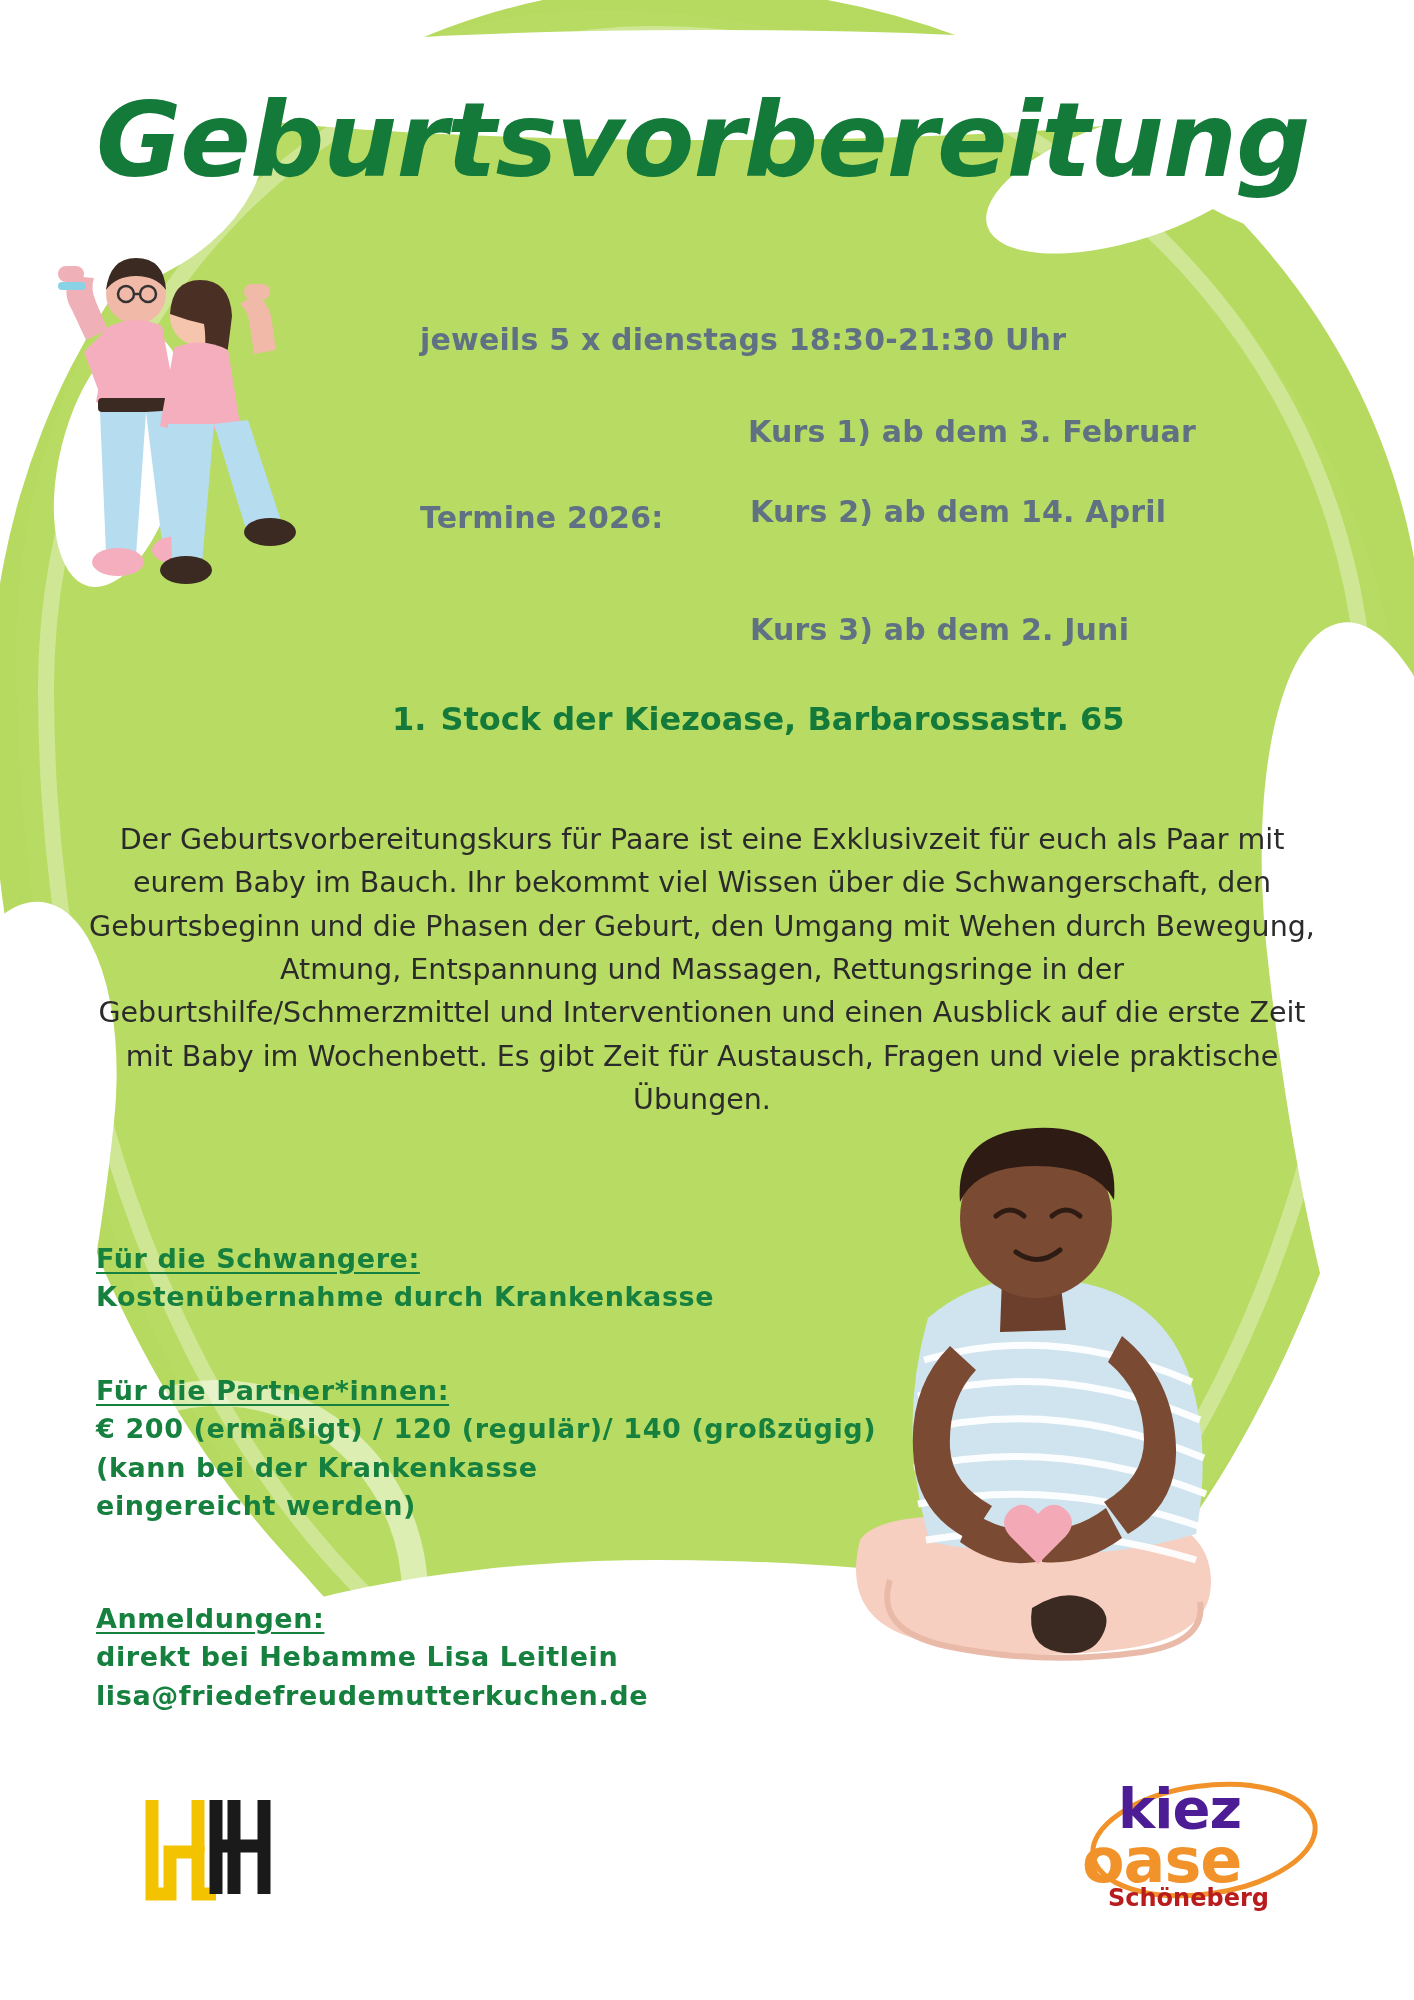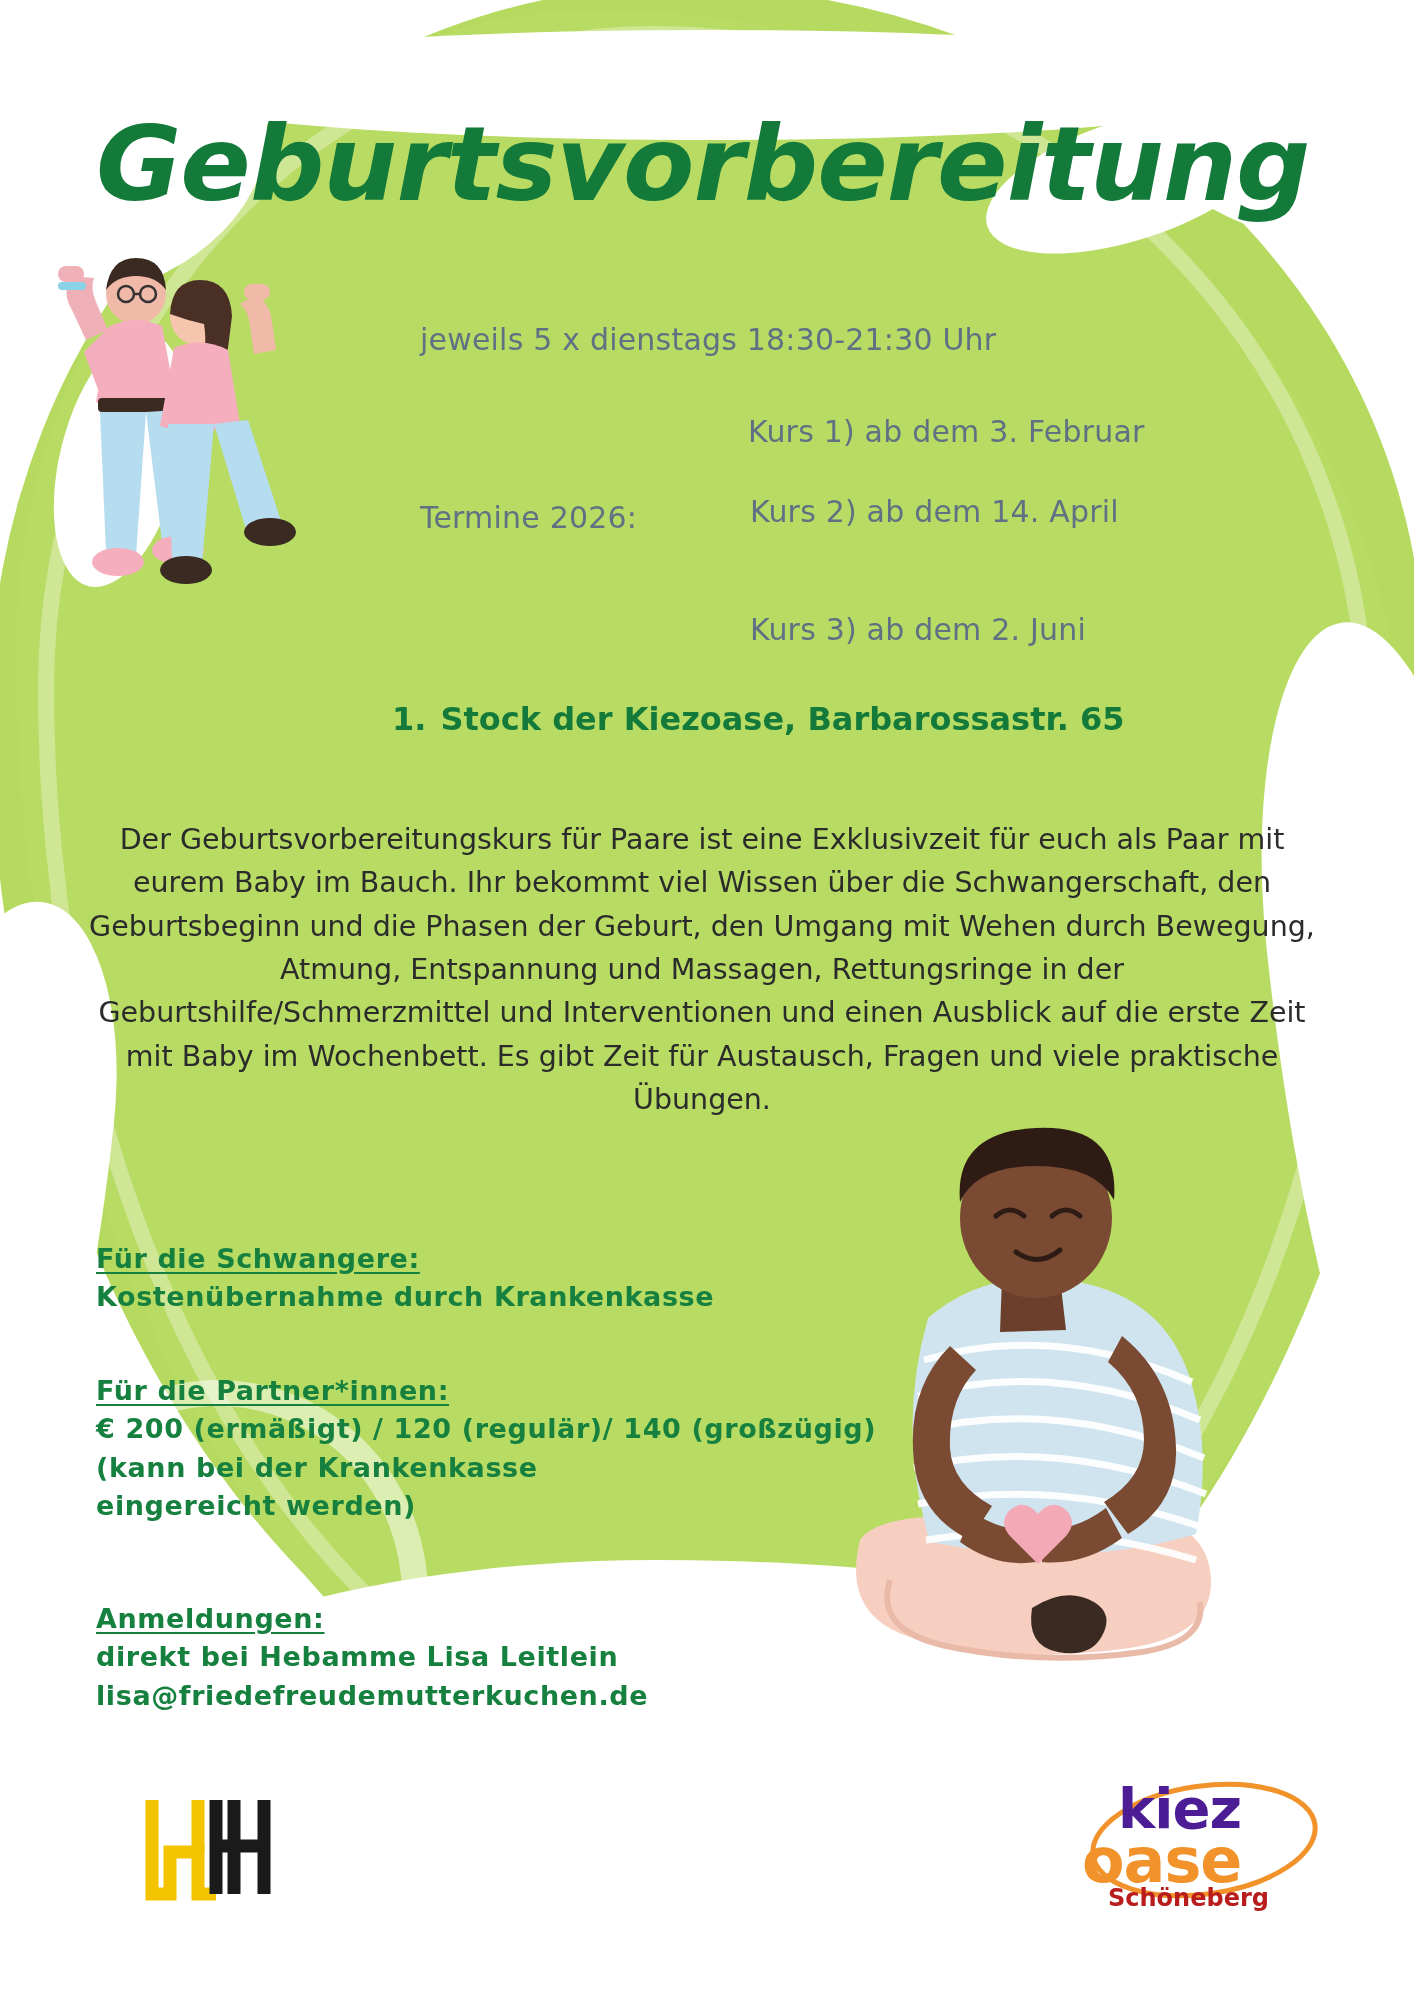--- a/index.html
+++ b/index.html
@@ -111,28 +111,27 @@
     top: 86px;
     width: 1140px;
     color: #137a3a;
     font-family: "DejaVu Sans", "Liberation Sans", sans-serif;
     font-size: 104px;
     font-weight: 700;
     font-style: italic;
     letter-spacing: -1px;
     line-height: 1.05;
     white-space: nowrap;
-    margin-top: 24px;
   }
 
   
   .sched {
     position: absolute;
     color: #5f7183;
-    font-weight: 400;
+    font-weight: 700;
     font-size: 30px;
     letter-spacing: 0.2px;
   }
   .sched-weekly { left: 420px; top: 322px; }
   .sched-label  { left: 420px; top: 500px; }
   .sched-k1 { left: 748px; top: 414px; }
   .sched-k2 { left: 750px; top: 494px; }
   .sched-k3 { left: 750px; top: 612px; }
 
   .location {

